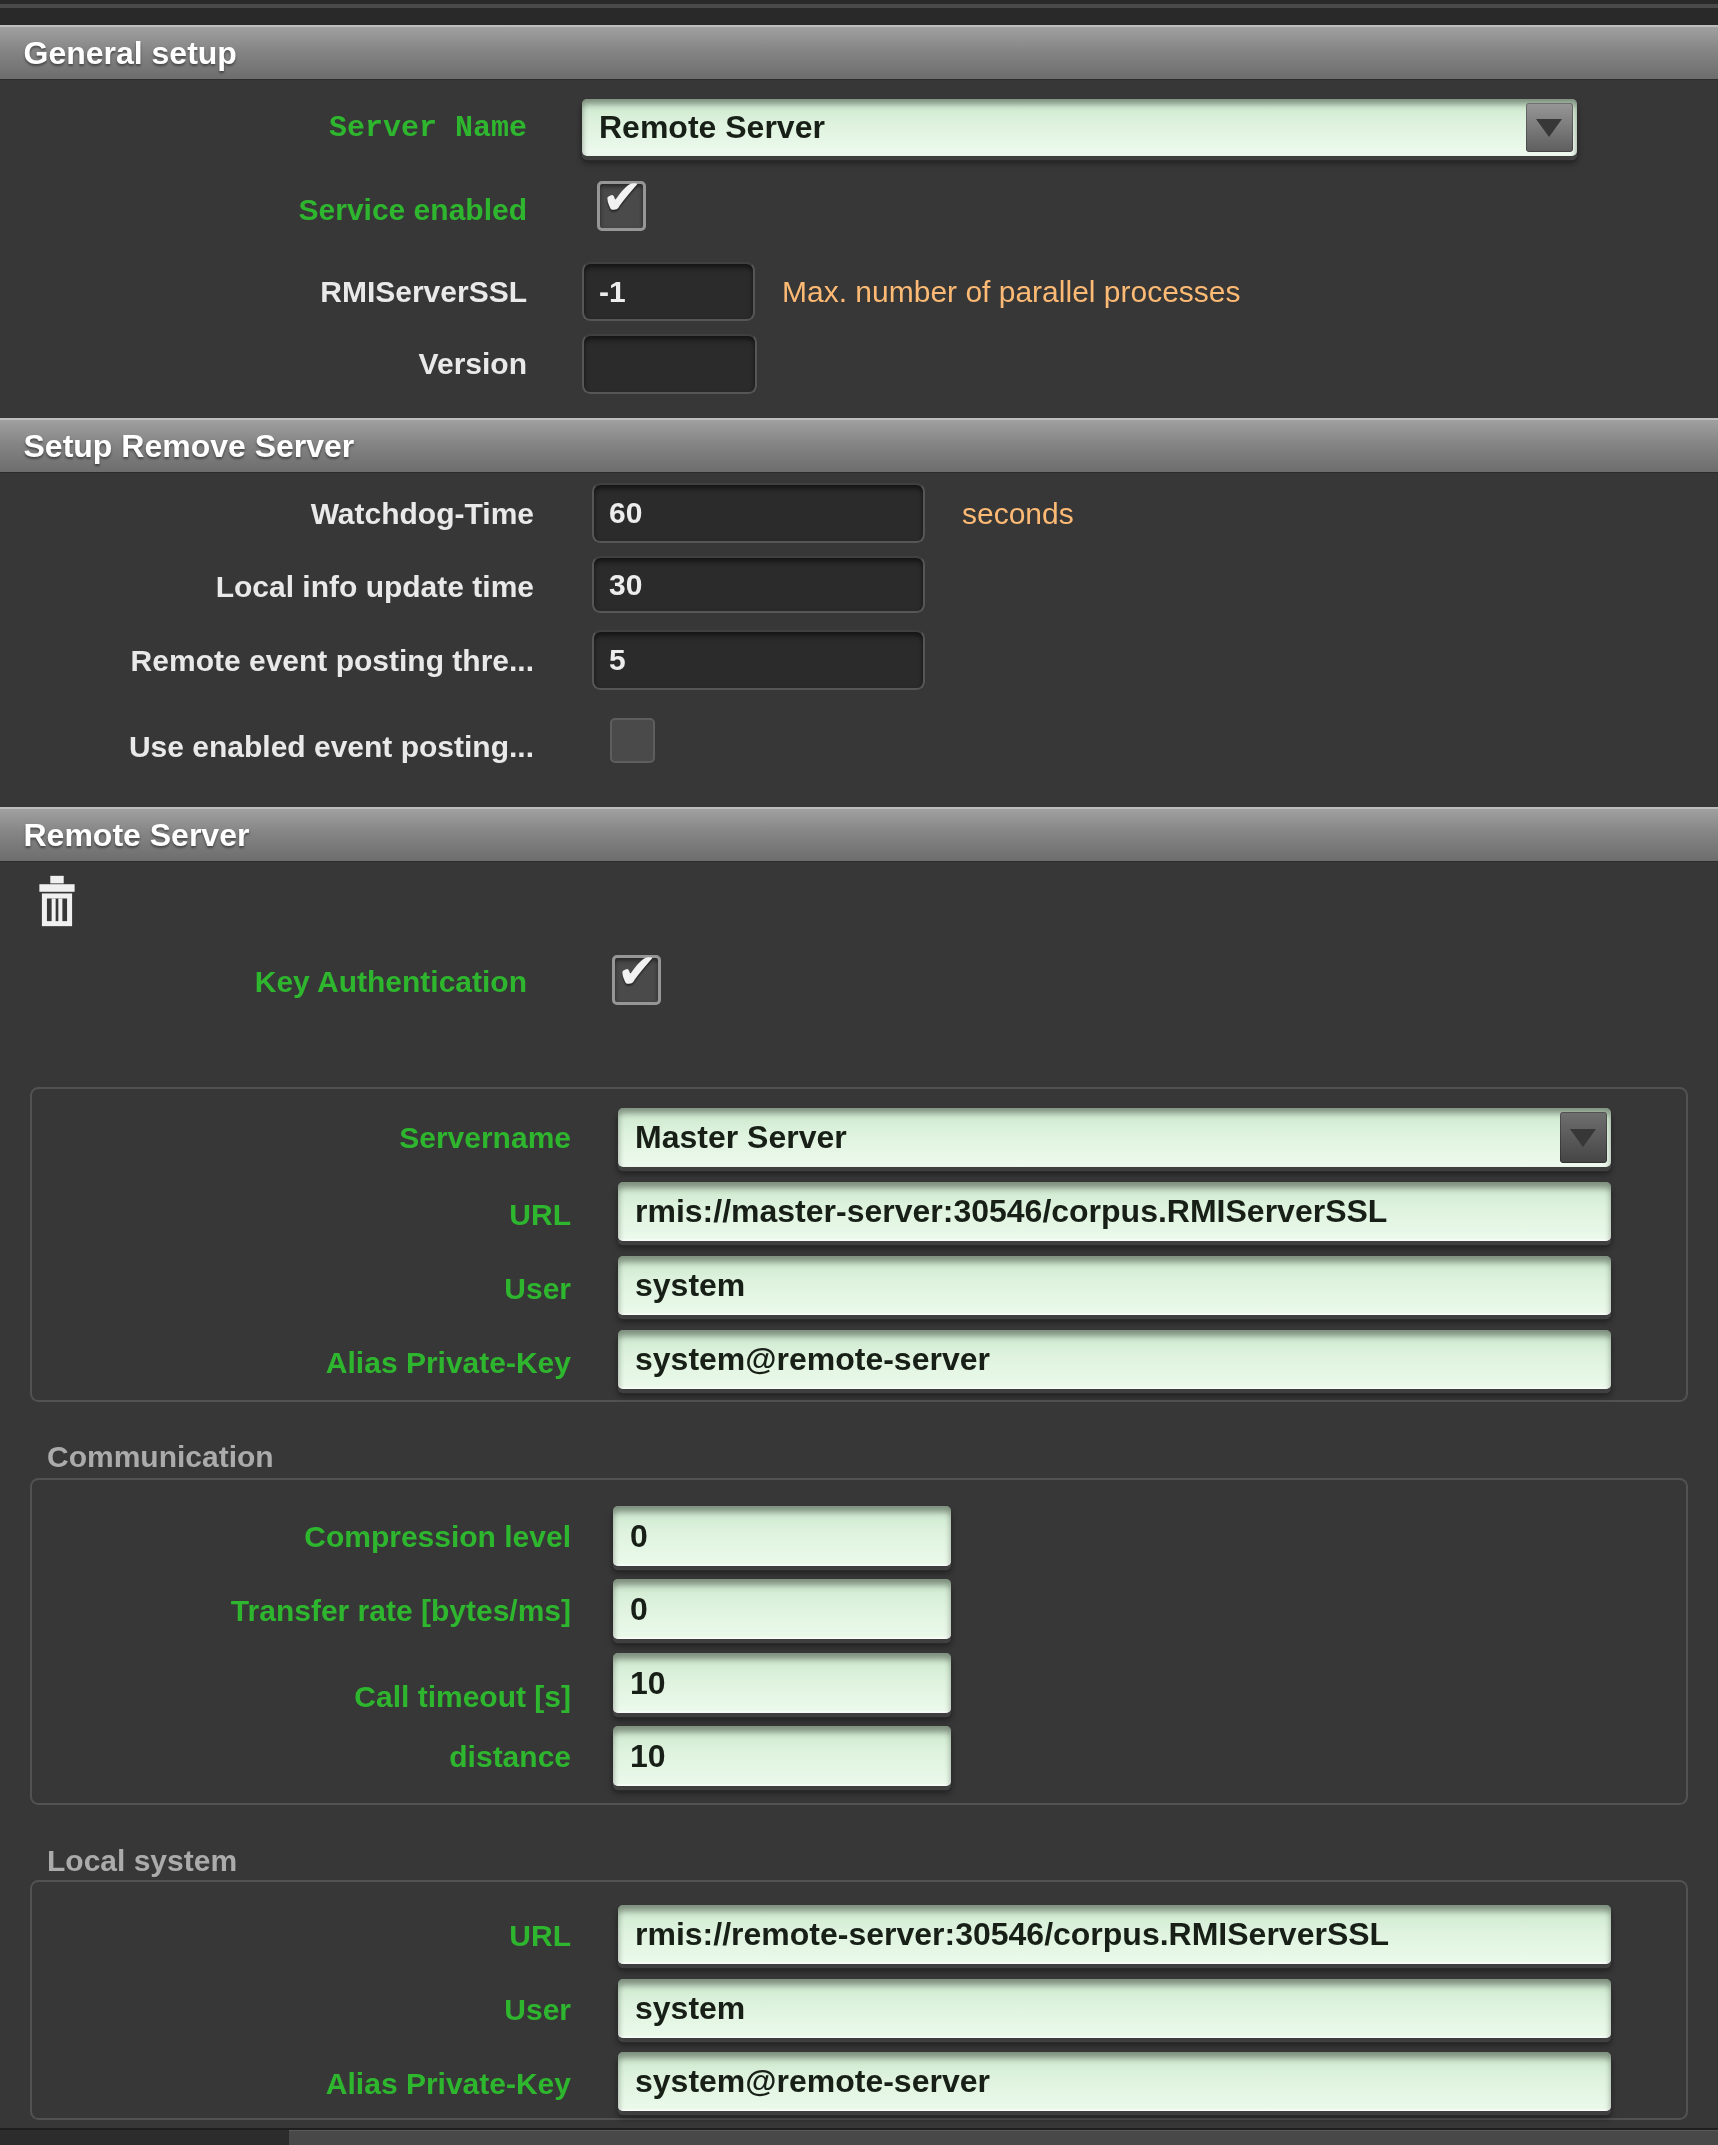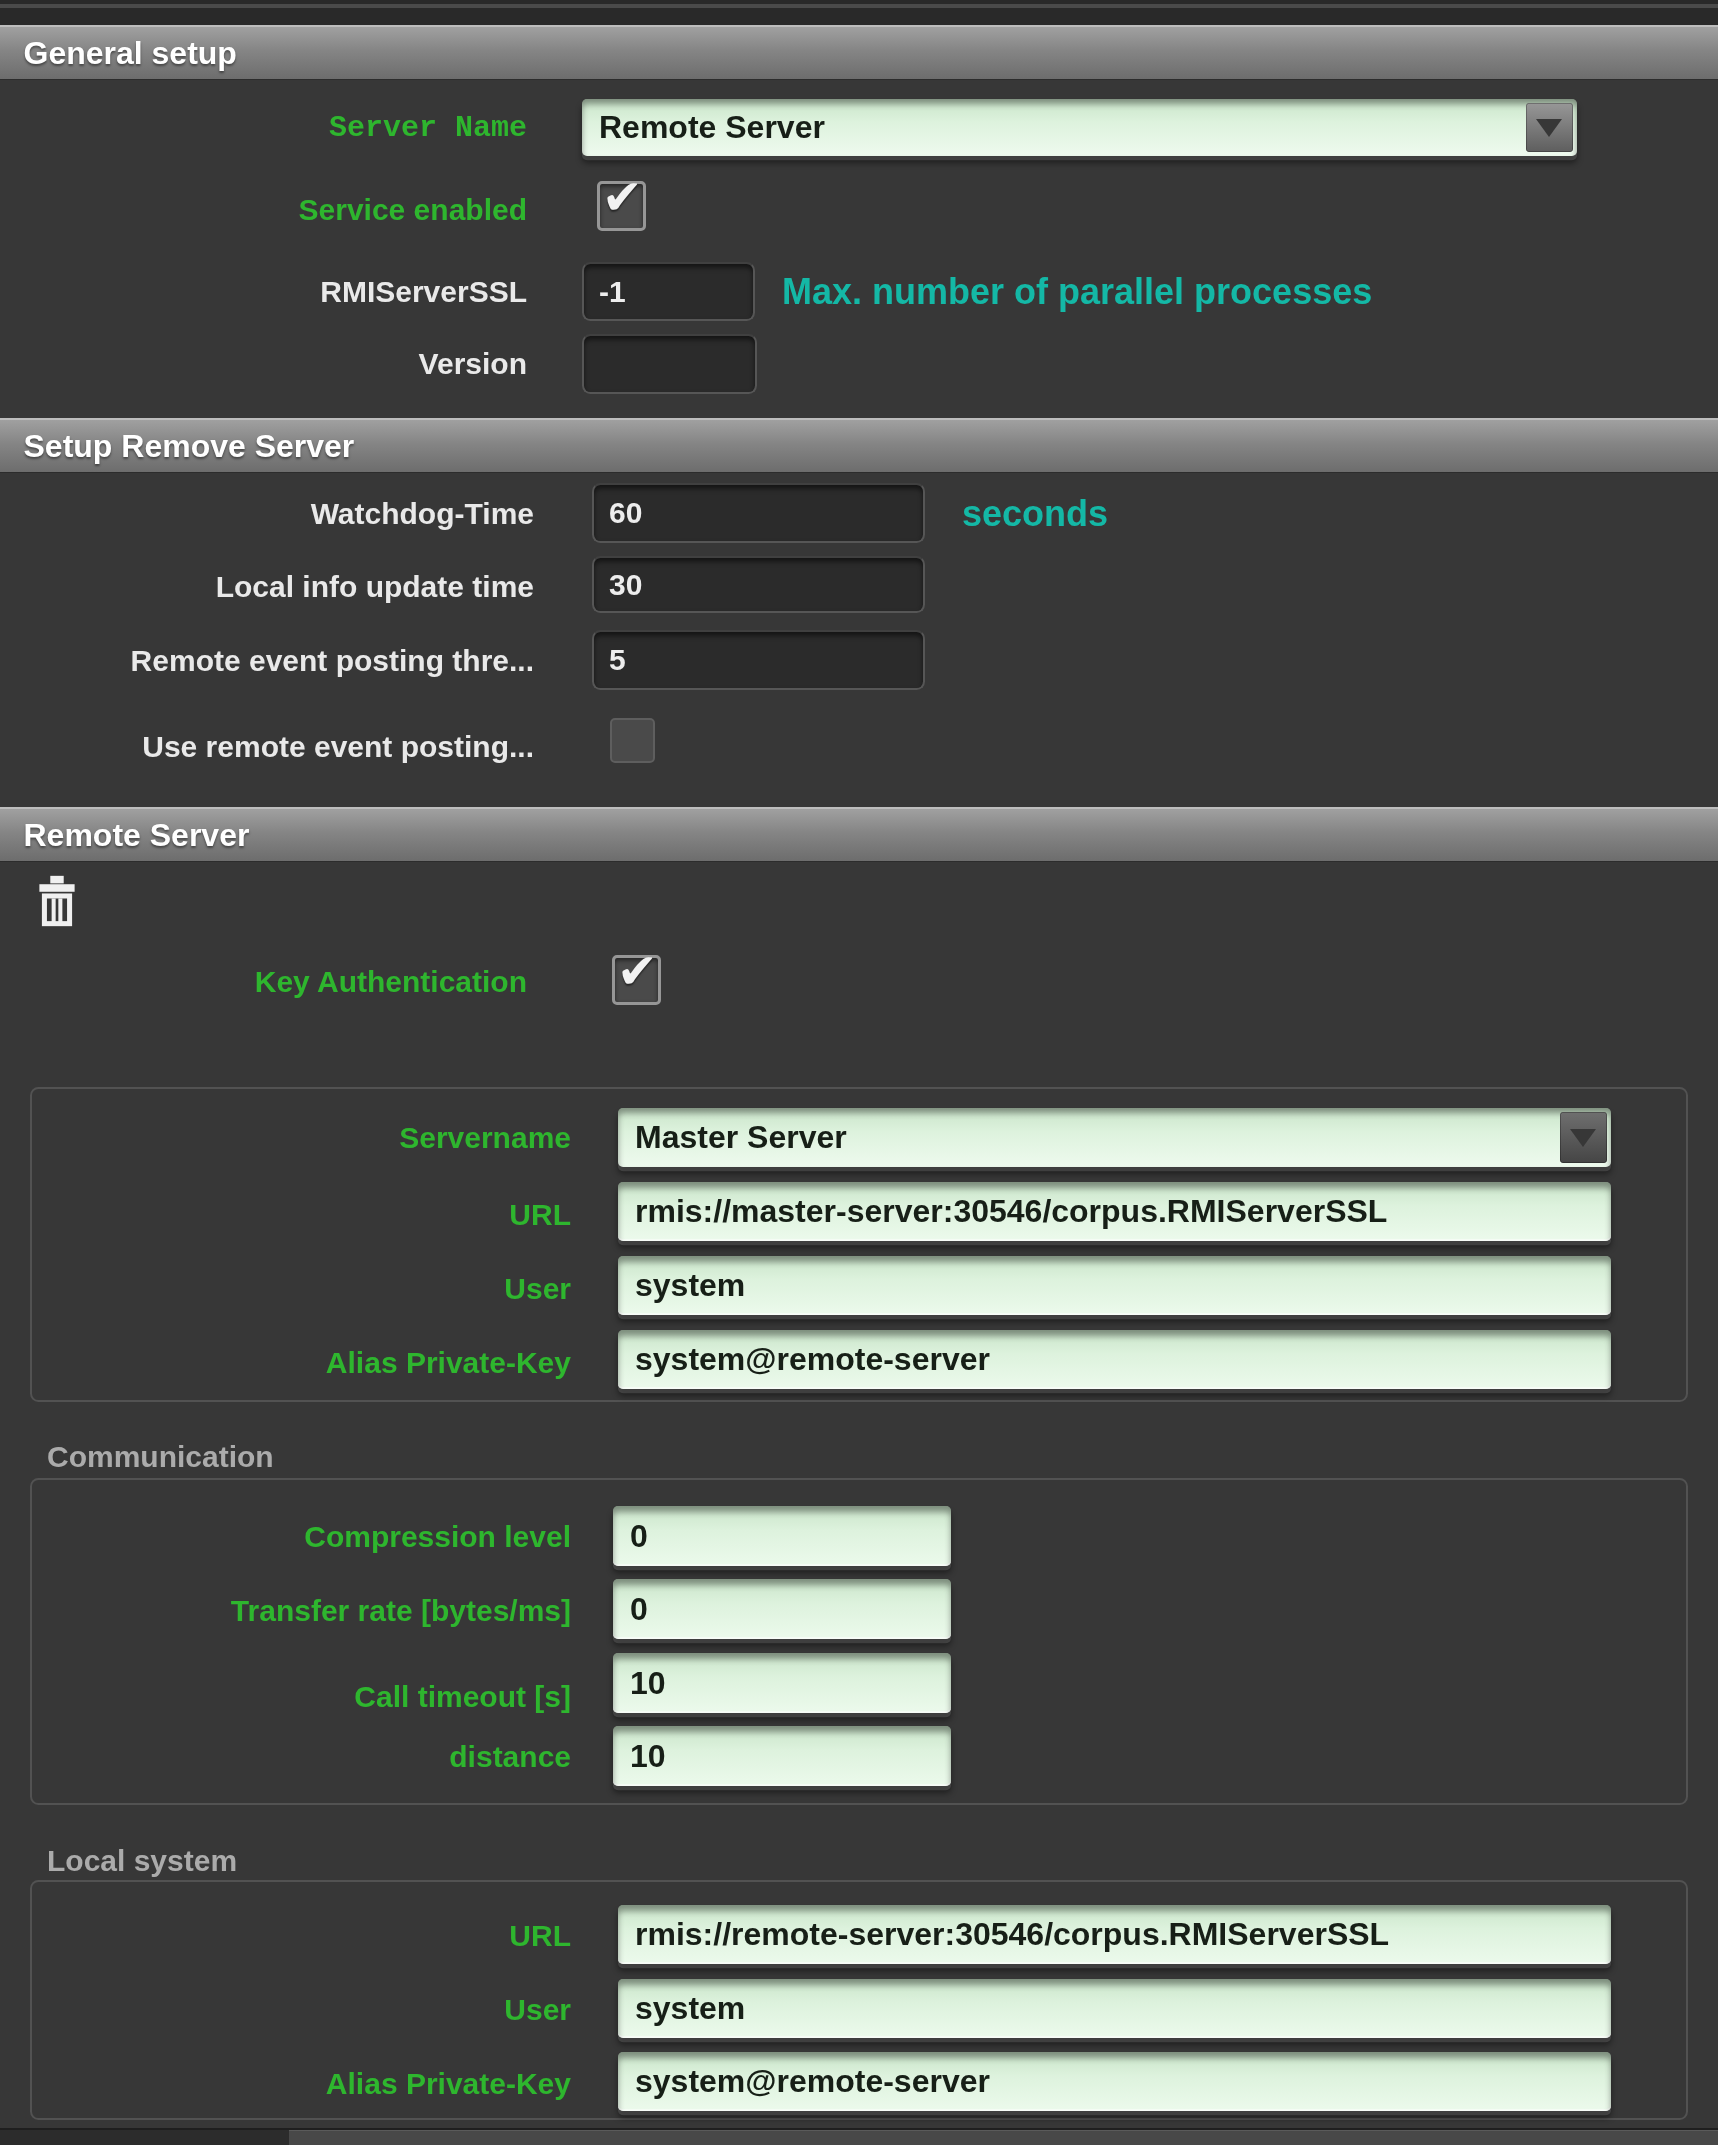--- a/index.html
+++ b/index.html
@@ -12,21 +12,21 @@
        background:linear-gradient(180deg,#a0a0a0 0%,#858585 45%,#6d6d6d 100%);
        border-top:2.5px solid #bdbdbd;border-bottom:1.7px solid #2c2c2c;
        display:flex;align-items:center;padding-left:23.5px;}
   .hdr span{color:#ffffff;font-size:32px;font-weight:bold;
             text-shadow:0 1.7px 2.5px rgba(0,0,0,.45);}
 
   
   .lbl,.lblw{font-size:30px;font-weight:bold;text-align:right;line-height:39px;}
   .lbl{color:#2eb62e;}
   .lblw{color:#e9e9e9;}
-  .hint{color:#14b8a6;font-size:36px;font-weight:bold;line-height:39px;}
+  .hint{color:#fdba74;font-size:30px;font-weight:normal;line-height:39px;}
   .grouptitle{color:#ababab;font-size:30px;font-weight:600;line-height:39px;text-align:left;}
 
   
   .gbox{border:2.5px solid #525252;border-radius:8.4px;background:transparent;}
 
   
   .dinput{background:#2b2b2b;border:2.5px solid #565656;border-top-color:#404040;
           border-radius:8.4px;color:#ededed;font-size:30px;font-weight:bold;
           padding:0 15px;font-family:inherit;outline:none;
           box-shadow:inset 0 3.4px 5px rgba(0,0,0,.55);}
@@ -110,21 +110,21 @@
   <div class="abs lblw" style="left:0;top:494px;width:534px;padding-left:6px;">Watchdog-Time</div>
   <input class="abs dinput" style="left: 592px; top: 483px; width: 333px; height: 60px;" value="60">
   <div class="abs hint" style="left:962px;top:494px;">seconds</div>
 
   <div class="abs lblw" style="left:0;top:567px;width:534px;">Local info update time</div>
   <input class="abs dinput" style="left: 592px; top: 556px; width: 333px; height: 57px;" value="30">
 
   <div class="abs lblw" style="left:0;top:641px;width:534px;">Remote event posting thre...</div>
   <input class="abs dinput" style="left: 592px; top: 630px; width: 333px; height: 60px;" value="5">
 
-  <div class="abs lblw" style="left:0;top:727px;width:534px;">Use remote event posting...</div>
+  <div class="abs lblw" style="left:0;top:727px;width:534px;">Use enabled event posting...</div>
   <div class="abs checkbox unchecked" style="left:610px;top:718px;width:45px;height:45px;"></div>
 
   <div class="abs hdr" style="top:807px;">
     <span>Remote Server</span>
   </div>
 
   <div class="abs trash-btn" style="left:32px;top:874px;width:50px;height:54px;">
     <svg width="44" height="52" viewBox="0 0 26 31">
       <rect x="9" y="0.5" width="8" height="4.5" fill="#f0f0f0"></rect>
       <rect x="2.5" y="5.5" width="21" height="4.5" fill="#f0f0f0"></rect>

